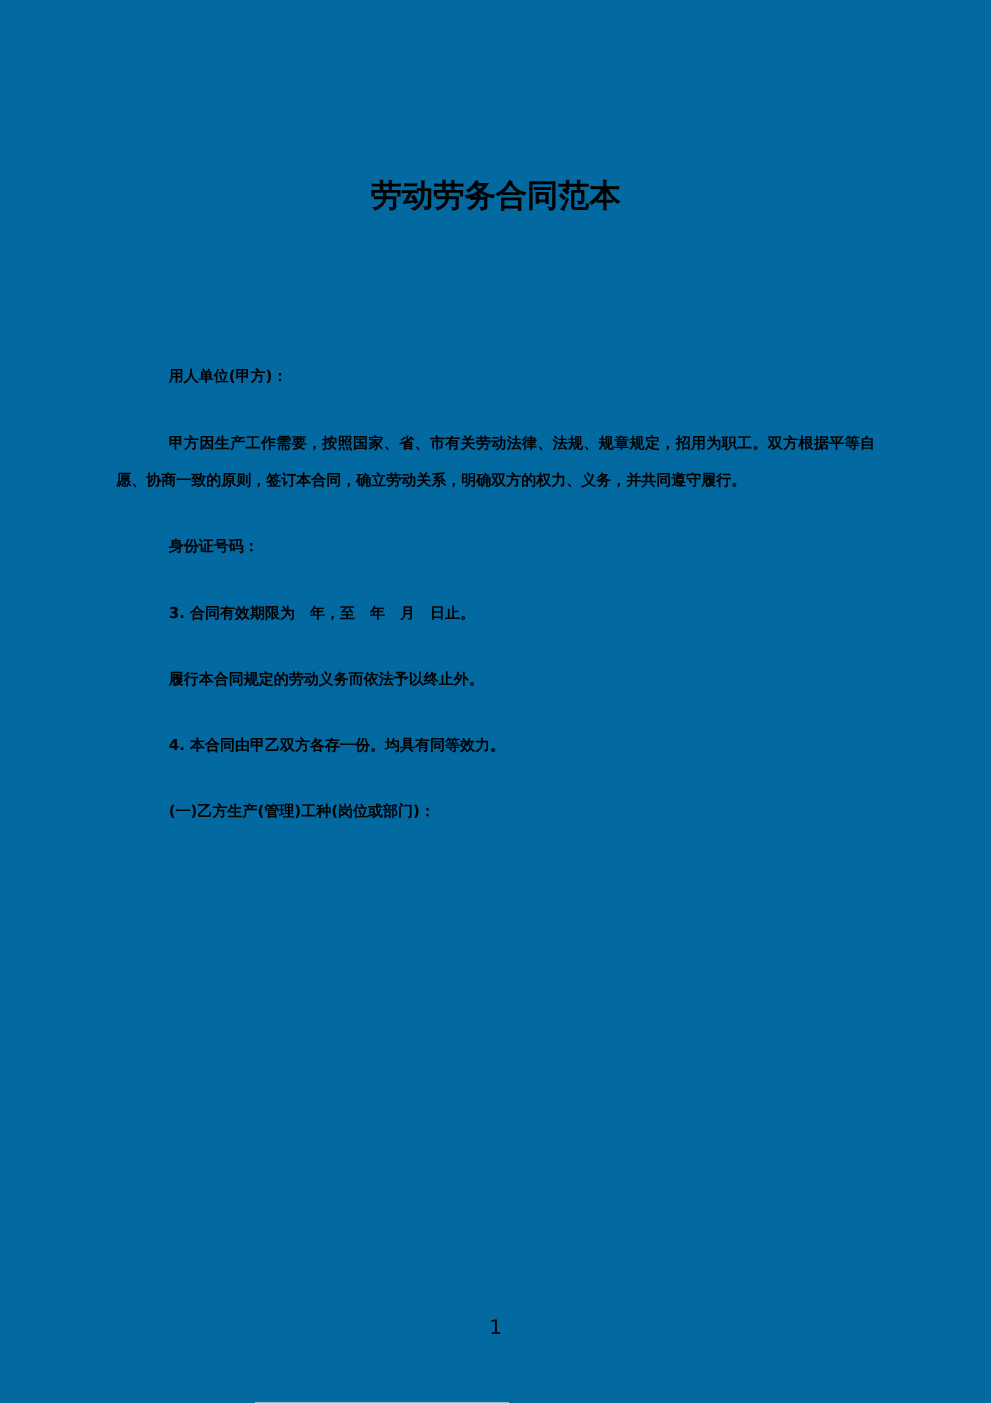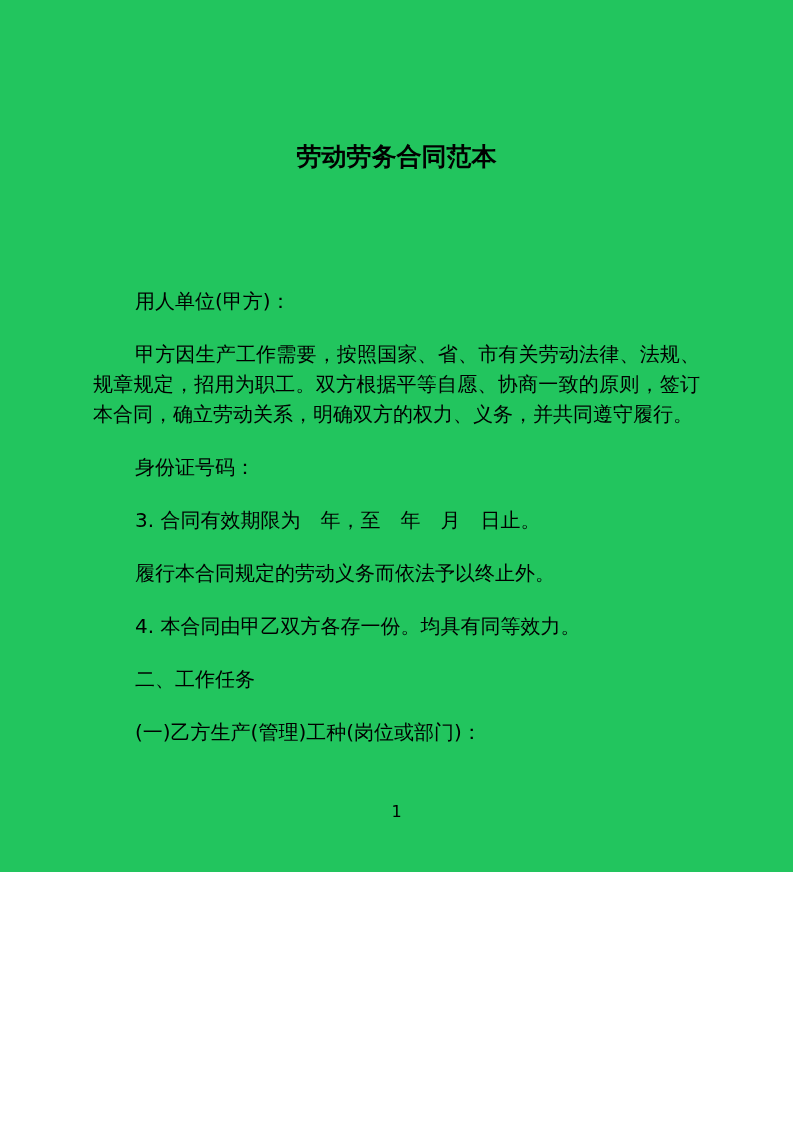--- a/index.html
+++ b/index.html
@@ -6,43 +6,44 @@
   * { box-sizing: border-box; margin: 0; padding: 0; }
   html, body { background: #ffffff; }
   body {
     font-family: "DejaVu Sans", "Liberation Sans", sans-serif;
     color: #000000;
     -webkit-font-smoothing: antialiased;
   }
   .page {
     position: relative;
     width: 793px;
-    height: 872px;
+    height: 1122px;
     margin: 0 auto;
-    background: #22c55e;
+    background: #0369a1;
     overflow: hidden;
   }
   .content {
     padding: 0 93px;            
   }
   .doc-title {
     margin: 140px 0 0 0;
     text-align: center;
     font-size: 25px;
     line-height: 34px;
     font-weight: 700;
     letter-spacing: 0px;
   }
   .para {
-    font-size: 20px;
+    font-size: 12px;
     line-height: 30px;
     margin: 0 0 23px 0;
     text-indent: 42px;          
     text-align: justify;
     word-break: normal;
+    font-weight: bold;
   }
   .para.first {
     margin-top: 112px;          
   }
   .page-number {
     position: absolute;
     bottom: 50px;
     left: 0;
     width: 100%;
     text-align: center;
@@ -67,20 +68,19 @@
 
 
 
     <p class="para">3. 合同有效期限为　年，至　年　月　日止。</p>
 
 
     <p class="para">履行本合同规定的劳动义务而依法予以终止外。</p>
 
     <p class="para">4. 本合同由甲乙双方各存一份。均具有同等效力。</p>
 
-    <p class="para">二、工作任务</p>
 
     <p class="para">(一)乙方生产(管理)工种(岗位或部门)：</p>
 
   </div>
 
   <div class="page-number">1</div>
 </div>
 
 </body></html>

